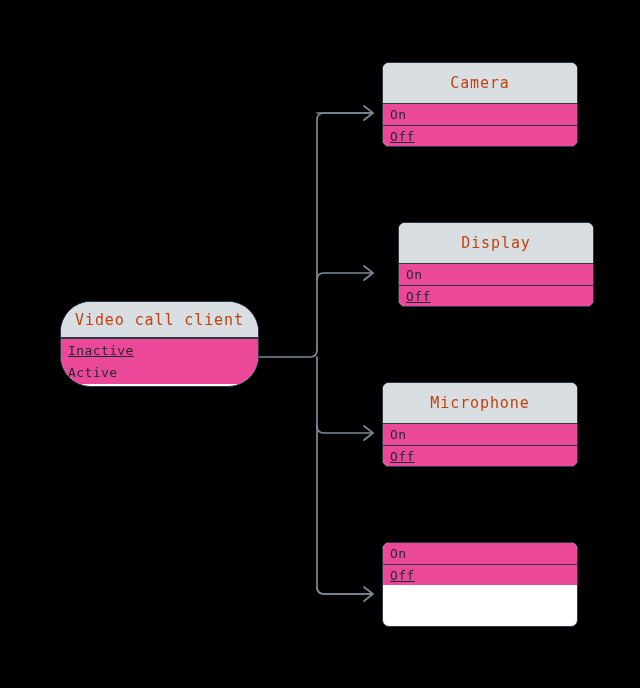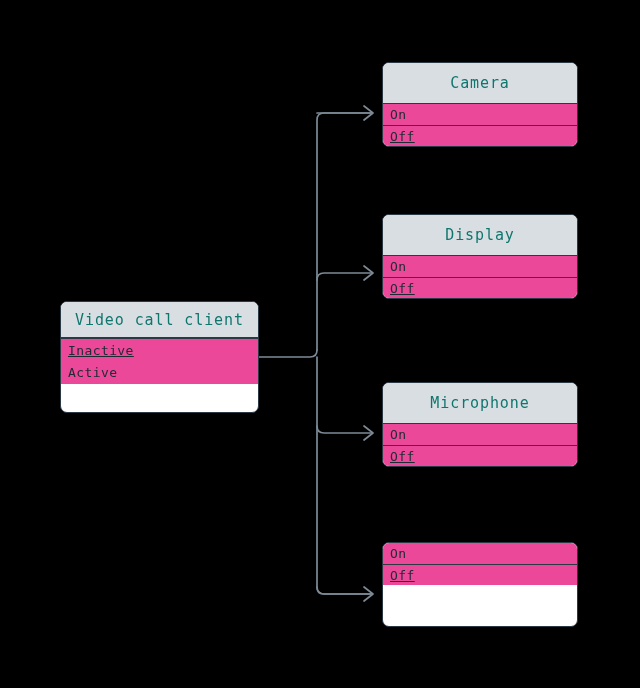--- a/index.html
+++ b/index.html
@@ -27,21 +27,21 @@
     box-sizing: border-box;
     border: 1.6px solid #2b3945;
     border-radius: 7px;
     background: #ffffff;
     overflow: hidden;
     z-index: 2;
   }
   .node-header {
     box-sizing: border-box;
     background: #d9dee3;
-    color: #0f766e;
+    color: #c2410c;
     border-bottom: 1.6px solid #2b3945;
     display: flex;
     align-items: center;
     justify-content: center;
     font-size: 15px;
     letter-spacing: 0.9px;
     white-space: nowrap;
   }
   .node-row {
     box-sizing: border-box;
@@ -53,31 +53,31 @@
     font-size: 13px;
     letter-spacing: 0.4px;
     white-space: nowrap;
   }
   .node-row.divided {
     border-top: 1.6px solid #2b3945;
     text-decoration: underline;
   }
 
   
-  #node-main { left: 60px; top: 301px; width: 199px; height: 112px; }
+  #node-main { left: 60px; top: 301px; width: 199px; height: 86px; border-radius: 31px; }
   #node-main .node-header { height: 36px; }
   #node-main .node-row { height: 23px; }
 
   
   .device-node { left: 382px; width: 196px; height: 85px; }
   .device-node .node-header { height: 41px; }
   .device-node .node-row { height: 21px; }
 
   #node-camera     { top: 62px; }
-  #node-display    { top: 214px; }
+  #node-display    { top: 222px; margin-left: 16px; }
   #node-microphone { top: 382px; }
   #node-speaker    { top: 542px; }
 </style>
 </head>
 <body>
 
 <div id="canvas">
 
   <svg id="edge-layer" viewBox="0 0 640 688" xmlns="http://www.w3.org/2000/svg">
     <g fill="none" stroke="#7d8a96" stroke-width="1.7" stroke-linecap="round" stroke-linejoin="round">

